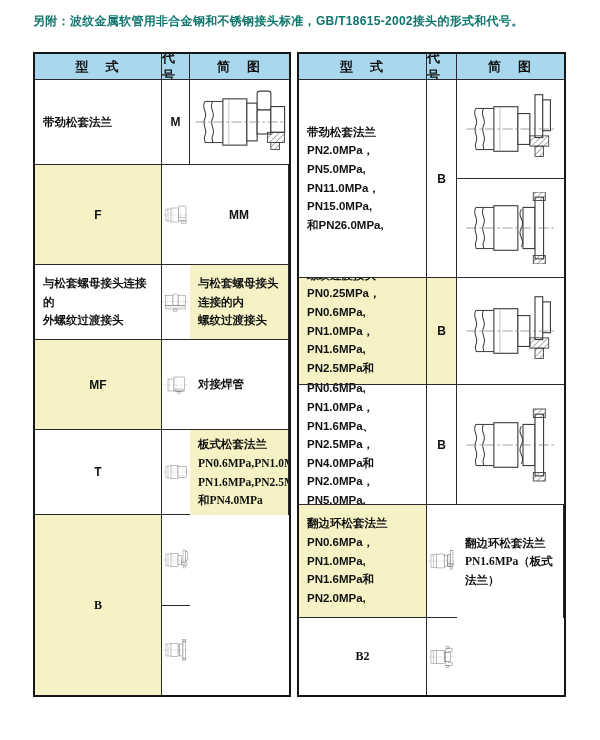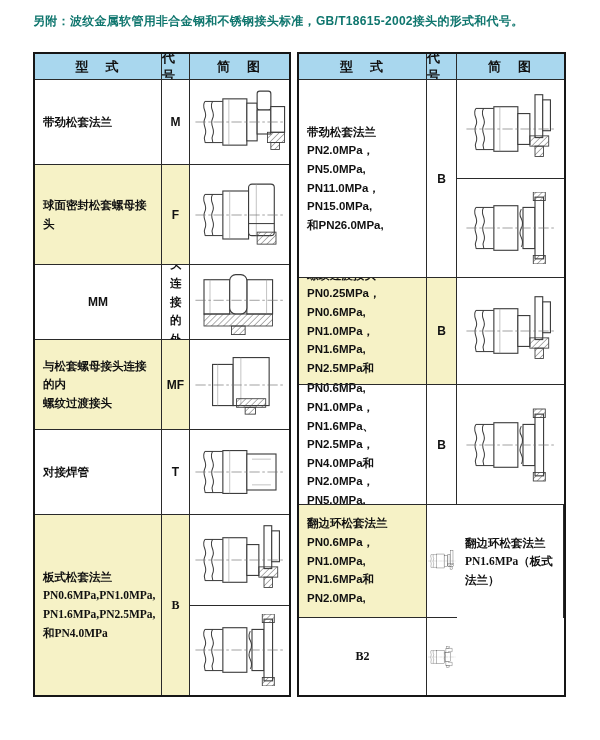--- a/index.html
+++ b/index.html
@@ -185,21 +185,20 @@
     <div class="cell typ">带劲松套法兰</div>
     <div class="cell cod">M</div>
     <div class="cell dia lastcol">
       <div class="sub">
           <svg class="diag">
             <use href="#s-m"></use>
           </svg>
         </div>
     </div>
 
-    <div class="cell typ hl">球面密封松套螺母接头</div>
     <div class="cell cod hl">F</div>
     <div class="cell dia lastcol">
       <div class="sub">
           <svg class="diag">
             <use href="#s-f"></use>
           </svg>
         </div>
     </div>
 
     <div class="cell cod">MM</div>

